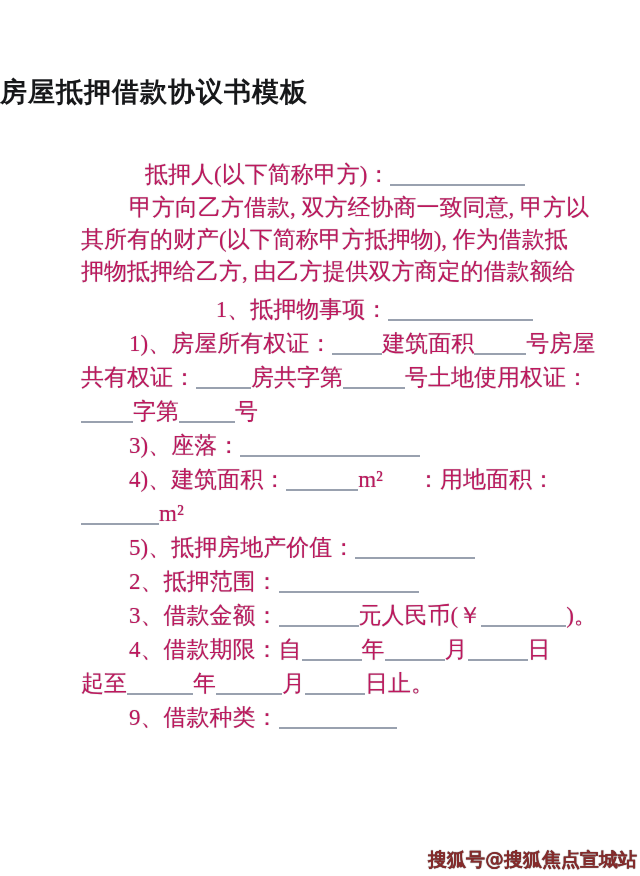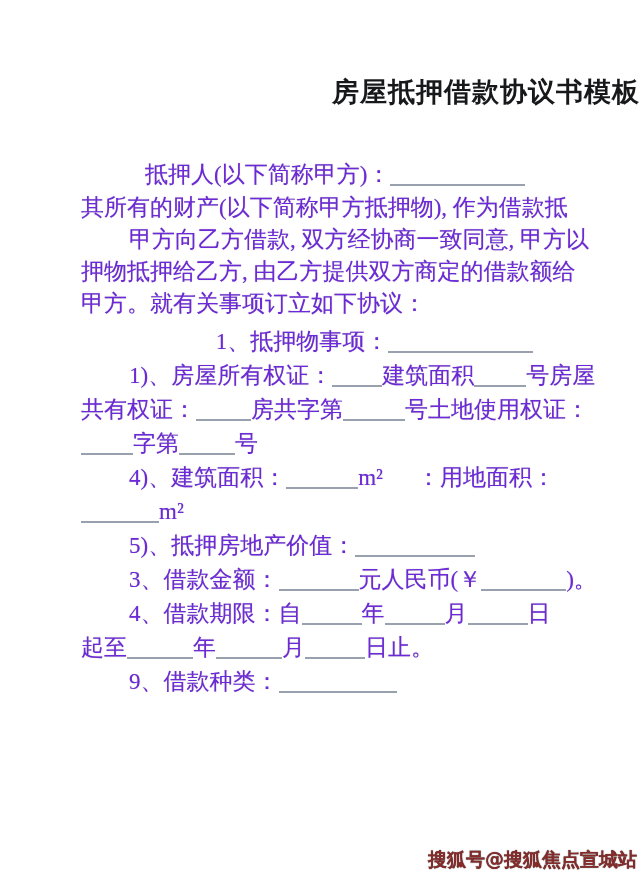--- a/index.html
+++ b/index.html
@@ -6,34 +6,34 @@
   .page{
     position:relative;
     width:640px;height:876px;
     background:#ffffff;
     overflow:hidden;
     font-family:"Liberation Serif","DejaVu Serif",serif;
   }
   .title{
     margin:0;
     padding-top:76px;
-    text-align:right;
+    text-align:left;
     font-family:"DejaVu Sans","Liberation Sans",sans-serif;
     font-weight:bold;
     font-size:27px;
     letter-spacing:1px;
     line-height:1.2;
     color:#17181a;
   }
   .doc{
     margin-top:50px;
     padding-left:81px;
     padding-right:20px;
     font-size:23px;
-    color:#6d28d9;
+    color:#be185d;
     text-shadow:0 0 1px rgba(64,70,84,0.45);
   }
   .line{
     line-height:34px;
     white-space:nowrap;
   }
   .line.para{line-height:32px;}
   .line.indent{padding-left:48px;}
   .line.indent-lg{padding-left:64px;}
   .line.gap-sm{margin-top:10px;}
@@ -61,30 +61,31 @@
     opacity:0.94;
   }
 </style>
 </head>
 <body>
 
 <div class="page">
   <h1 class="title">房屋抵押借款协议书模板</h1>
   <div class="doc" id="doc-lines">
       <div class="line indent-lg"><span>抵押人(以下简称甲方)：</span><span class="blank" style="width: 135px;"></span></div>
+      <div class="line indent para"><span>甲方向乙方借款, 双方经协商一致同意, 甲方以</span></div>
       <div class="line para"><span>其所有的财产(以下简称甲方抵押物), 作为借款抵</span></div>
-      <div class="line indent para"><span>甲方向乙方借款, 双方经协商一致同意, 甲方以</span></div>
       <div class="line para"><span>押物抵押给乙方, 由乙方提供双方商定的借款额给</span></div>
-      <div class="line para"><span>甲方。就有关事项订立如下协议：</span></div>
       <div class="line indent gap-xs"><span>1、抵押物事项：</span><span class="blank" style="width: 145px;"></span></div>
       <div class="line indent"><span>1)、房屋所有权证：</span><span class="blank" style="width: 50px;"></span><span>建筑面积</span><span class="blank" style="width: 52px;"></span><span>号房屋</span></div>
       <div class="line"><span>共有权证：</span><span class="blank" style="width: 55px;"></span><span>房共字第</span><span class="blank" style="width: 62px;"></span><span>号土地使用权证：</span></div>
       <div class="line"><span class="blank" style="width: 52px;"></span><span>字第</span><span class="blank" style="width: 56px;"></span><span>号</span></div>
+      <div class="line indent"><span>3)、座落：</span><span class="blank" style="width: 180px;"></span></div>
       <div class="line indent"><span>4)、建筑面积：</span><span class="blank" style="width: 72px;"></span><span>m²</span><span class="spacer" style="width: 34px;"></span><span>：用地面积：</span></div>
       <div class="line"><span class="blank" style="width: 78px;"></span><span>m²</span></div>
       <div class="line indent"><span>5)、抵押房地产价值：</span><span class="blank" style="width: 120px;"></span></div>
+      <div class="line indent"><span>2、抵押范围：</span><span class="blank" style="width: 140px;"></span></div>
       <div class="line indent"><span>3、借款金额：</span><span class="blank" style="width: 80px;"></span><span>元人民币(￥</span><span class="blank" style="width: 85px;"></span><span>)。</span></div>
       <div class="line indent"><span>4、借款期限：自</span><span class="blank" style="width: 60px;"></span><span>年</span><span class="blank" style="width: 60px;"></span><span>月</span><span class="blank" style="width: 60px;"></span><span>日</span></div>
       <div class="line"><span>起至</span><span class="blank" style="width: 66px;"></span><span>年</span><span class="blank" style="width: 66px;"></span><span>月</span><span class="blank" style="width: 60px;"></span><span>日止。</span></div>
       <div class="line indent"><span>9、借款种类：</span><span class="blank" style="width: 118px;"></span></div>
     </div>
   <div class="watermark">搜狐号@搜狐焦点宣城站</div>
 </div>
 
 </body></html>

